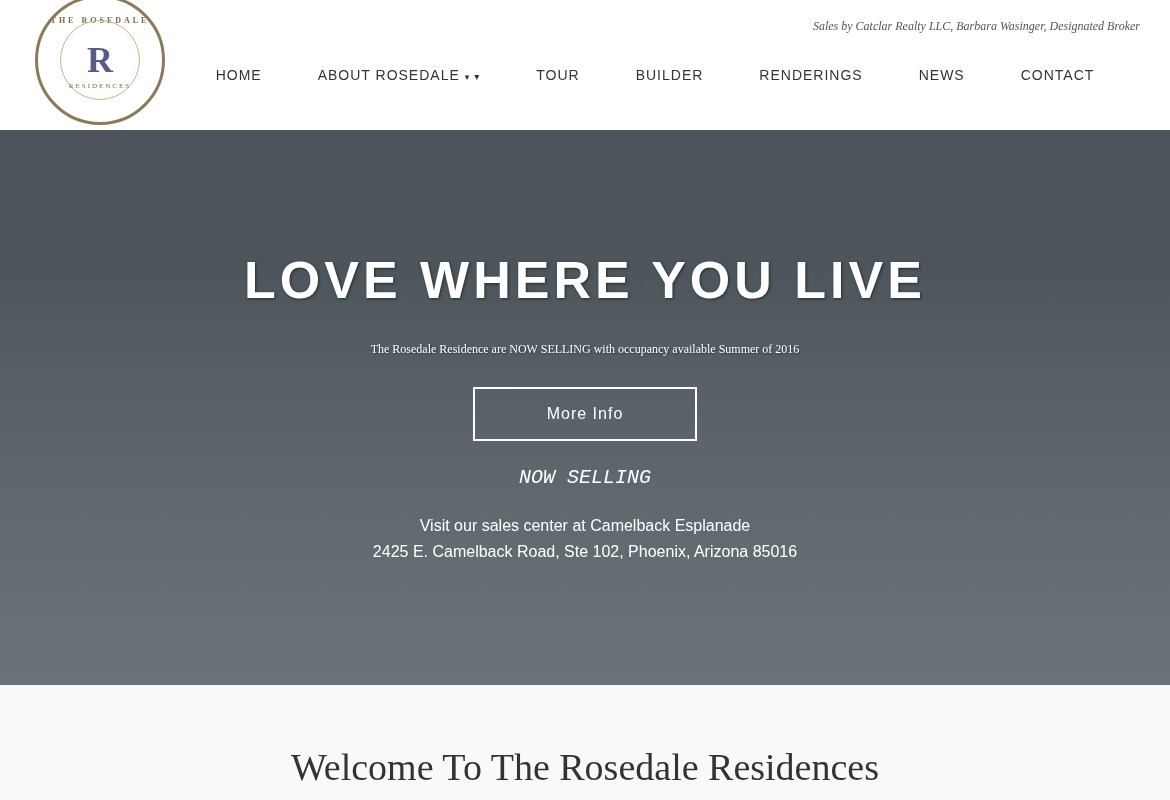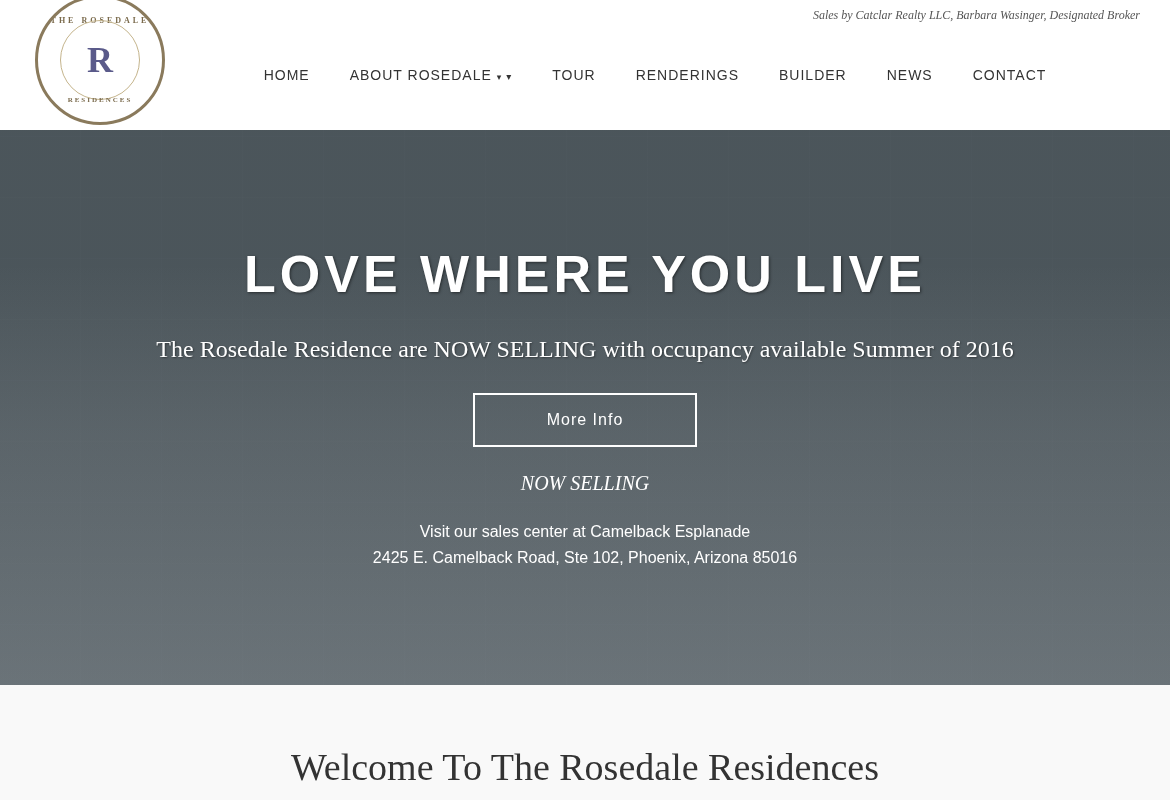--- a/index.html
+++ b/index.html
@@ -17,21 +17,21 @@
       background: rgba(255,255,255,0.97);
       display: flex;
       align-items: center;
       padding: 0 30px;
       height: 130px;
       z-index: 10;
     }
 
     .header-top-bar {
       position: absolute;
-      top: 8px;
+      top: 19px;
       right: 30px;
       font-size: 12px;
       color: #555;
       font-style: italic;
     }
 
     .logo-container {
       flex-shrink: 0;
       width: 140px;
       height: 120px;
@@ -61,24 +61,24 @@
       font-weight: bold;
       text-transform: uppercase;
       position: absolute;
       top: 18px;
     }
 
     .logo-text-bottom {
       font-size: 7px;
       letter-spacing: 2px;
       color: #7a6a4c;
-      font-weight: bold;
-      text-transform: uppercase;
-      position: absolute;
-      bottom: 18px;
+      font-weight: normal;
+      text-transform: uppercase;
+      position: absolute;
+      bottom: 32px;
     }
 
     .logo-r {
       font-size: 36px;
       color: #5a5a8a;
       font-family: serif;
       font-weight: bold;
       z-index: 2;
     }
 
@@ -96,21 +96,21 @@
       display: flex;
       align-items: center;
       justify-content: center;
     }
 
     nav {
       flex: 1;
       display: flex;
       justify-content: center;
       align-items: center;
-      gap: 0;
+      gap: 16px;
       margin-top: 20px;
     }
 
     .nav-item {
       padding: 10px 20px;
       font-size: 14px;
       letter-spacing: 1px;
       color: #333;
       text-transform: uppercase;
       cursor: pointer;
@@ -183,21 +183,21 @@
       font-size: 52px;
       font-weight: 700;
       letter-spacing: 4px;
       text-transform: uppercase;
       font-family: 'Arial', sans-serif;
       margin-bottom: 32px;
       text-shadow: 1px 1px 3px rgba(0,0,0,0.5);
     }
 
     .hero-subtitle {
-      font-size: 24px;
+      font-size: 12px;
       font-family: 'Georgia', serif;
       margin-bottom: 30px;
       font-weight: normal;
       text-shadow: 1px 1px 2px rgba(0,0,0,0.4);
     }
 
     .hero-btn {
       display: inline-block;
       padding: 16px 72px;
       border: 2px solid white;
@@ -207,21 +207,21 @@
       letter-spacing: 1px;
       cursor: pointer;
       background: transparent;
       margin-bottom: 25px;
       transition: background 0.2s;
     }
 
     .hero-now-selling {
       font-size: 20px;
       font-style: italic;
-      font-family: Liberation Serif, serif;
+      font-family: Liberation Mono, monospace;
       margin-bottom: 24px;
     }
 
     .hero-address {
       font-size: 16px;
       font-family: Liberation Sans, sans-serif;
       line-height: 1.6;
     }
 
     
@@ -252,22 +252,22 @@
         <span class="logo-r">R</span>
       </div>
       <span class="logo-text-bottom">RESIDENCES</span>
     </div>
   </div>
 
   <nav>
     <div class="nav-item">HOME</div>
     <div class="nav-item has-dropdown">ABOUT ROSEDALE <span style="font-size:9px;">▾</span></div>
     <div class="nav-item">TOUR</div>
+    <div class="nav-item">BUILDER</div>
     <div class="nav-item">RENDERINGS</div>
-    <div class="nav-item">BUILDER</div>
     <div class="nav-item">NEWS</div>
     <div class="nav-item">CONTACT</div>
   </nav>
 </header>
 
 <section class="hero">
   <div class="hero-bg"></div>
   <div class="hero-building"></div>
 
   <div class="hero-content">

